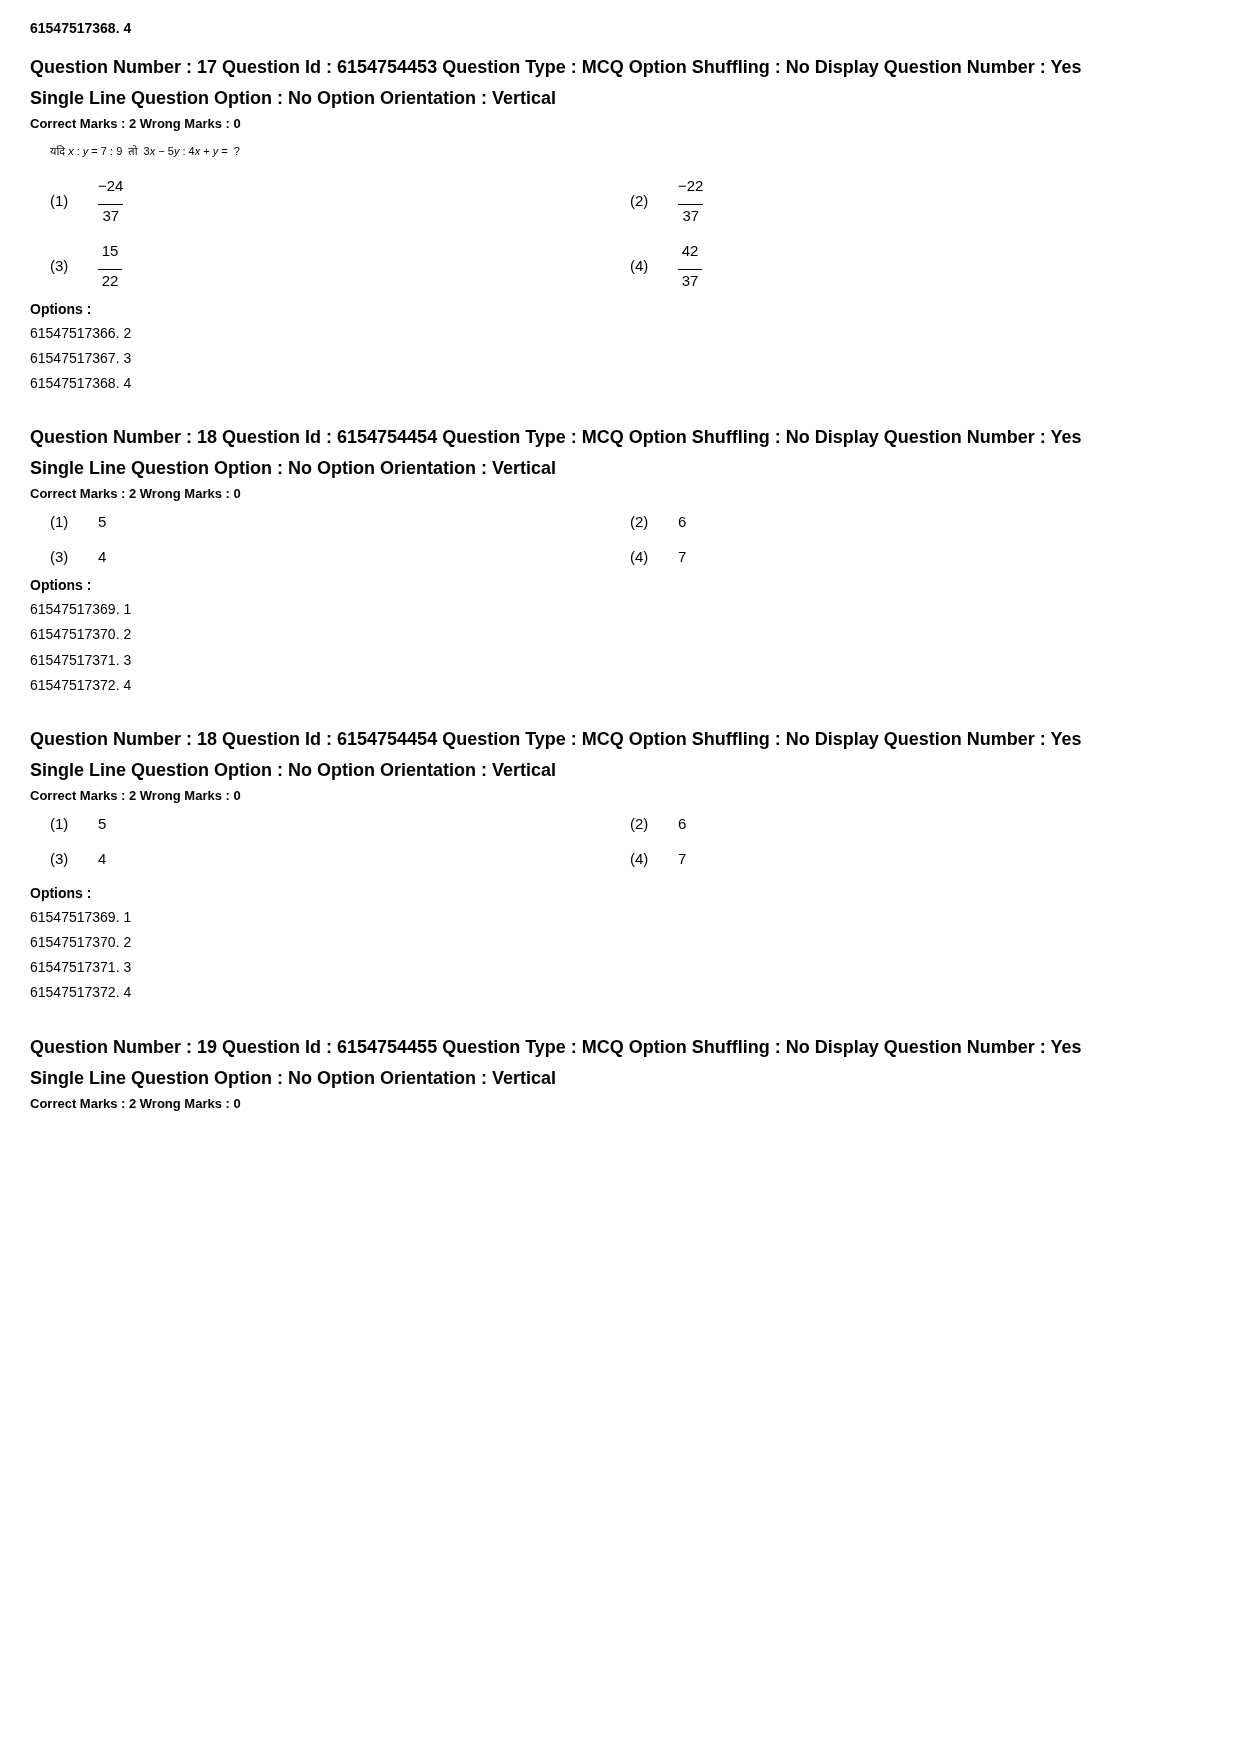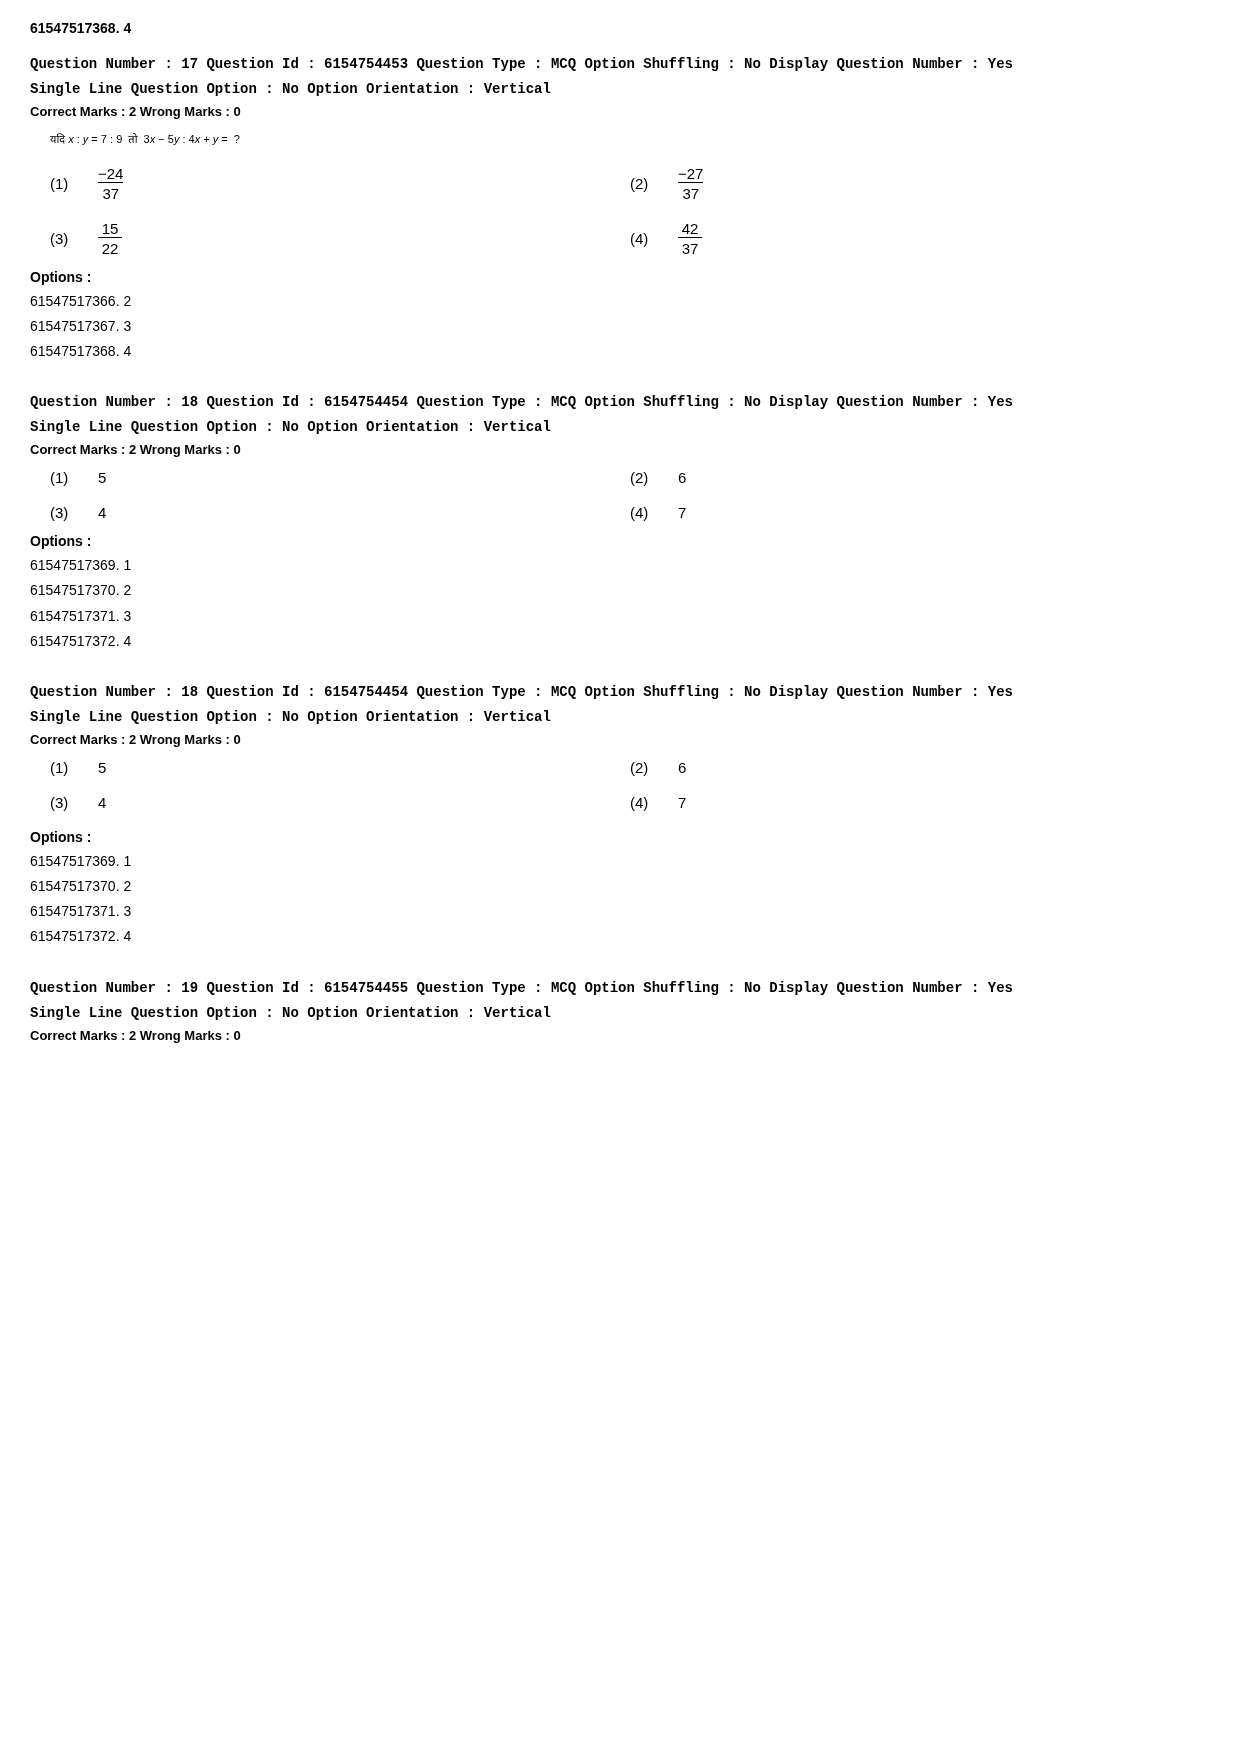--- a/index.html
+++ b/index.html
@@ -14,25 +14,24 @@
     }
     .page-header {
       font-size: 14px;
       margin-bottom: 18px;
       font-weight: bold;
     }
     .question-block {
       margin-bottom: 28px;
     }
     .question-meta {
-      font-size: 14px;
+      font-size: 18px;
       font-weight: bold;
       line-height: 1.5;
       margin-bottom: 4px;
-      font-family: Liberation Mono, monospace;
     }
     .marks-info {
       font-size: 13px;
       font-weight: bold;
       margin-bottom: 12px;
     }
     .question-text {
       font-size: 11px;
       margin: 12px 0 16px 20px;
       line-height: 1.6;
@@ -54,21 +53,21 @@
     }
     .fraction {
       display: inline-flex;
       flex-direction: column;
       align-items: center;
       vertical-align: middle;
       font-size: 15px;
     }
     .fraction .numerator {
       border-bottom: 1.5px solid #000;
-      padding-bottom: 0;
+      padding-bottom: 10px;
       text-align: center;
       min-width: 24px;
     }
     .fraction .denominator {
       padding-top: 2px;
     }
     .options-list-label {
       font-weight: bold;
       font-size: 14px;
       margin: 12px 0 4px 0;
@@ -101,21 +100,21 @@
     <div class="option-item">
       <span class="option-num">(1)</span>
       <span class="fraction">
         <span class="numerator">−24</span>
         <span class="denominator">37</span>
       </span>
     </div>
     <div class="option-item">
       <span class="option-num">(2)</span>
       <span class="fraction">
-        <span class="numerator">−27</span>
+        <span class="numerator">−22</span>
         <span class="denominator">37</span>
       </span>
     </div>
     <div class="option-item">
       <span class="option-num">(3)</span>
       <span class="fraction">
         <span class="numerator">15</span>
         <span class="denominator">22</span>
       </span>
     </div>

